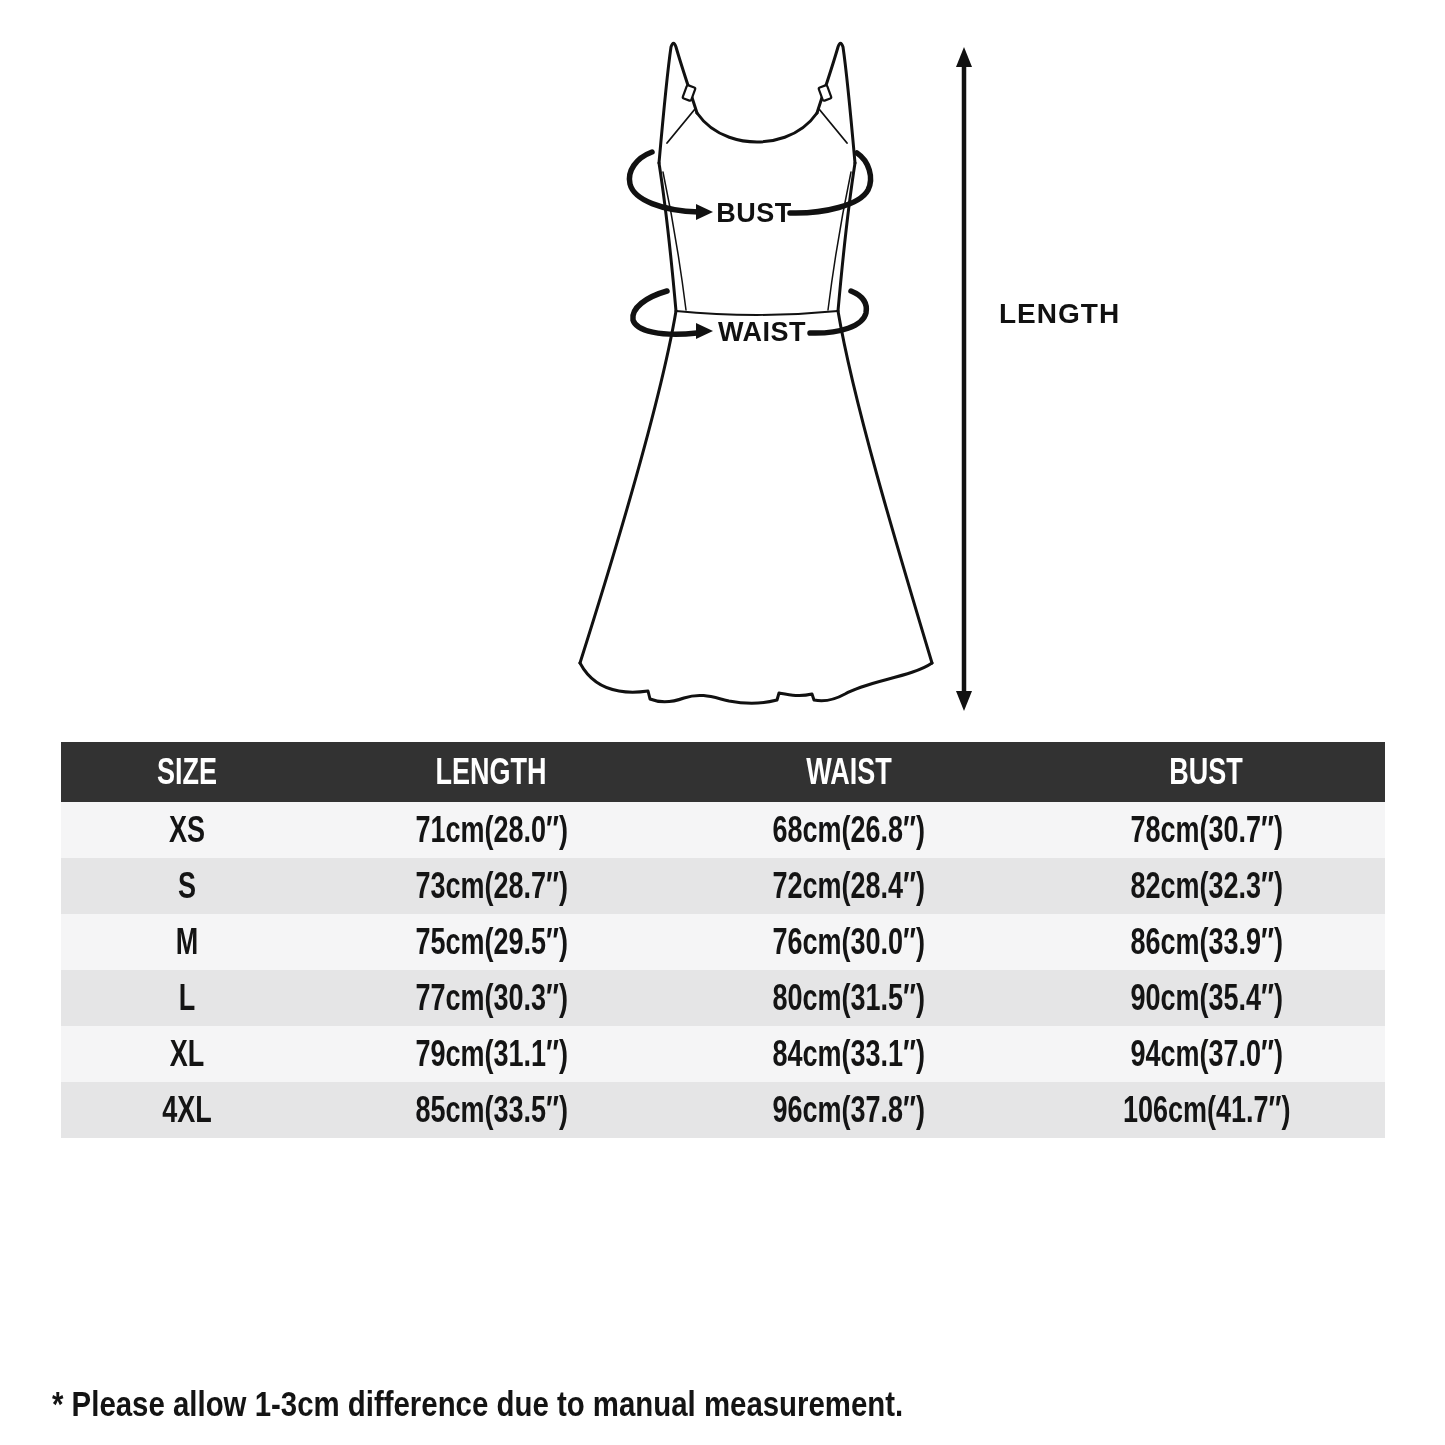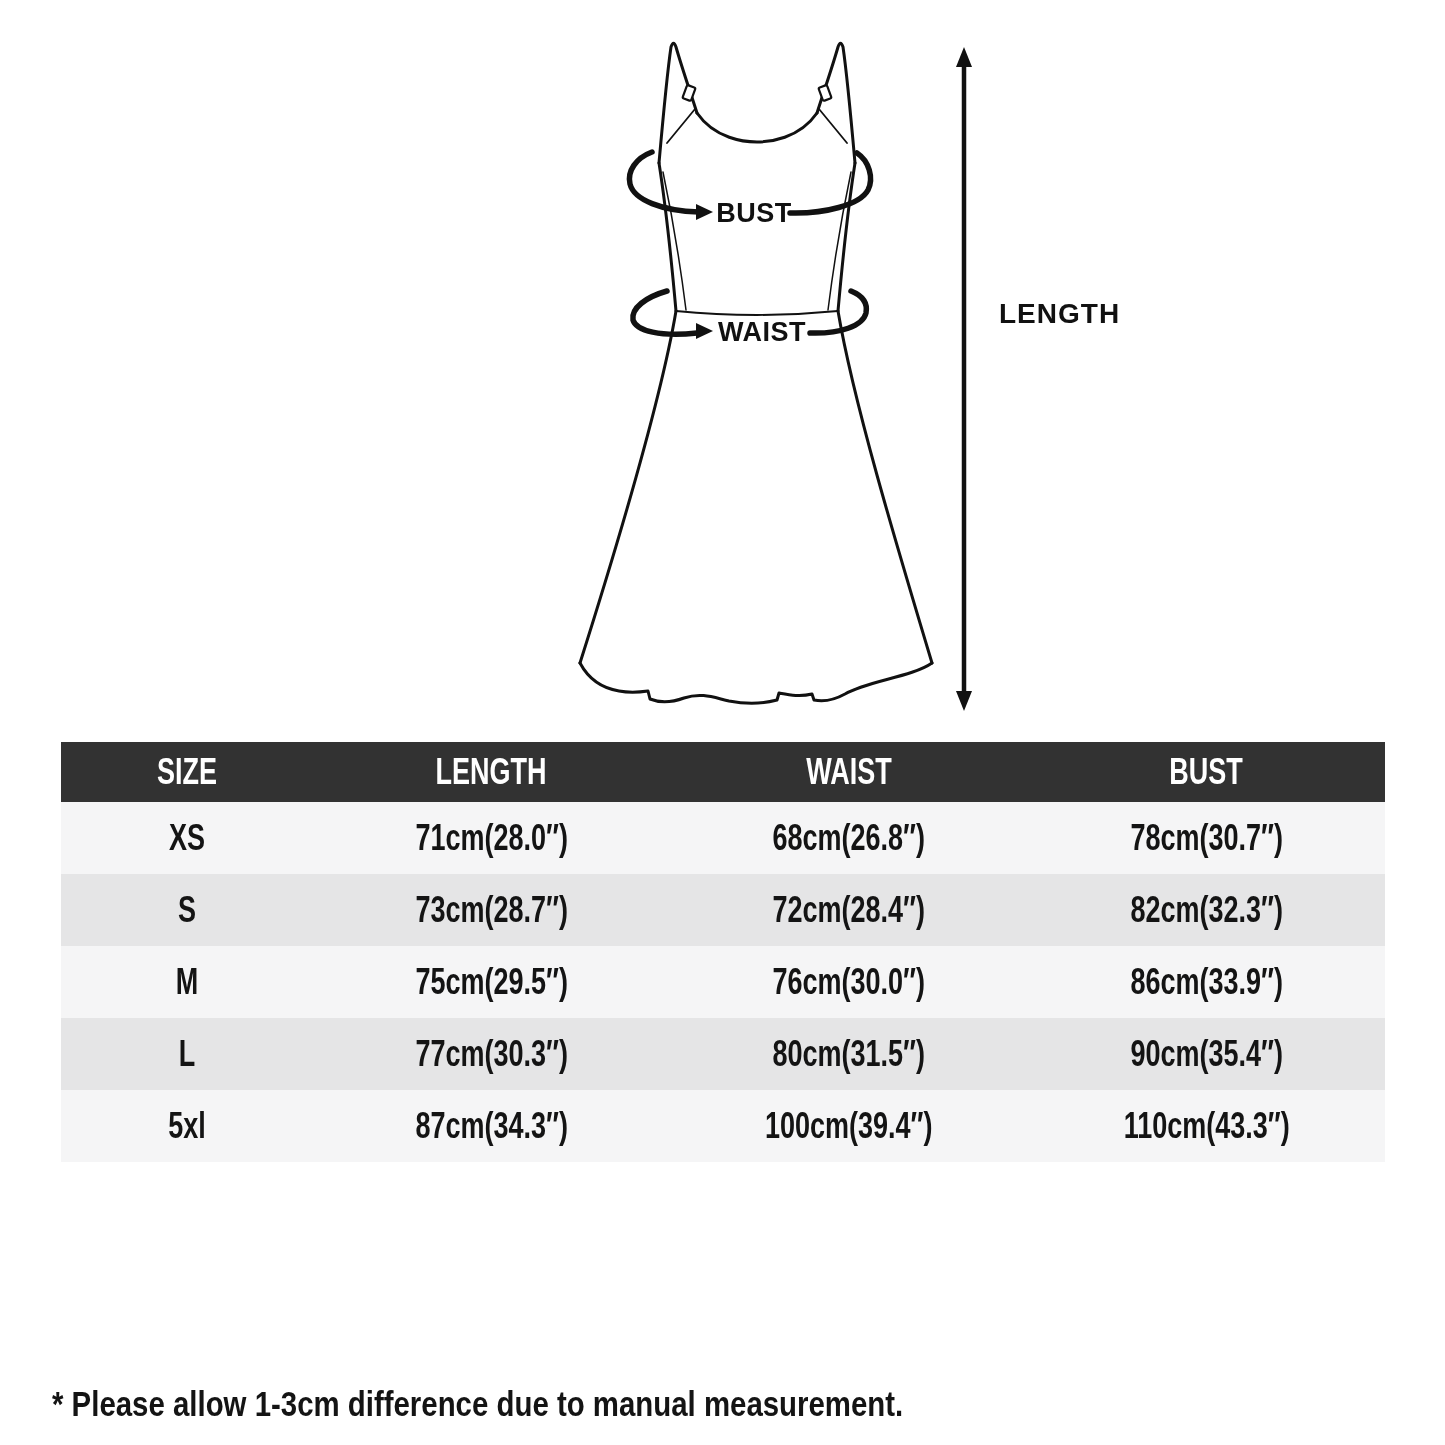--- a/index.html
+++ b/index.html
@@ -15,21 +15,21 @@
     position:absolute;left:61px;top:742px;width:1324px;
     border-collapse:collapse;table-layout:fixed;
   }
   .size-table th,.size-table td{
     padding:0;text-align:center;vertical-align:middle;white-space:nowrap;
   }
   .size-table thead tr{height:60px;background:#323232;}
   .size-table thead th{
     color:#ffffff;font-weight:bold;font-size:36px;
   }
-  .size-table tbody tr{height:72px;}
+  .size-table tbody tr{height:56px;}
   .size-table tbody tr:nth-child(odd){background:#f5f5f6;}
   .size-table tbody tr:nth-child(even){background:#e5e5e6;}
   .size-table tbody td{
     color:#141414;font-weight:bold;font-size:36px;
   }
   .cond{display:inline-block;transform:scaleX(0.75);transform-origin:50% 50%;letter-spacing:0;}
   
   .footnote{
     position:absolute;left:52px;top:1384px;
     font-size:35px;font-weight:bold;color:#141414;white-space:nowrap;
@@ -123,23 +123,29 @@
       <td><span class="cond">76cm(30.0″)</span></td>
       <td><span class="cond">86cm(33.9″)</span></td>
     </tr>
     <tr>
       <td><span class="cond">L</span></td>
       <td><span class="cond">77cm(30.3″)</span></td>
       <td><span class="cond">80cm(31.5″)</span></td>
       <td><span class="cond">90cm(35.4″)</span></td>
     </tr>
     <tr>
-      <td><span class="cond">5xl</span></td>
-      <td><span class="cond">87cm(34.3″)</span></td>
-      <td><span class="cond">100cm(39.4″)</span></td>
-      <td><span class="cond">110cm(43.3″)</span></td>
+      <td><span class="cond">XL</span></td>
+      <td><span class="cond">79cm(31.1″)</span></td>
+      <td><span class="cond">84cm(33.1″)</span></td>
+      <td><span class="cond">94cm(37.0″)</span></td>
+    </tr>
+    <tr>
+      <td><span class="cond">4XL</span></td>
+      <td><span class="cond">85cm(33.5″)</span></td>
+      <td><span class="cond">96cm(37.8″)</span></td>
+      <td><span class="cond">106cm(41.7″)</span></td>
     </tr>
   </tbody>
 </table>
 
 <div class="footnote">
   <span class="cond">* Please allow 1-3cm difference due to manual measurement.</span>
 </div>
 
 </body></html>

